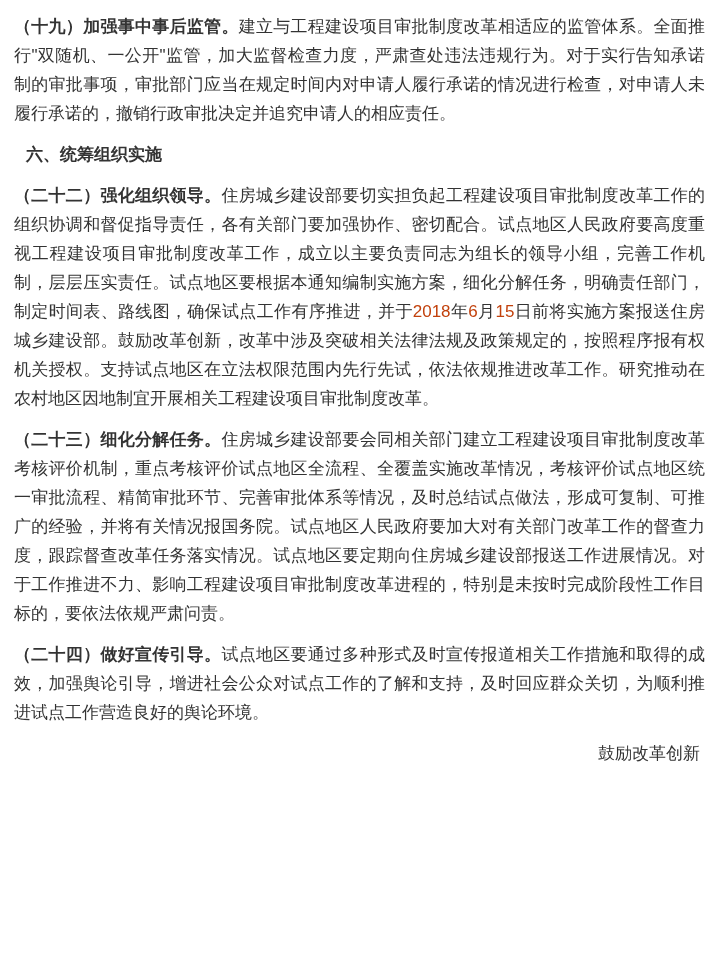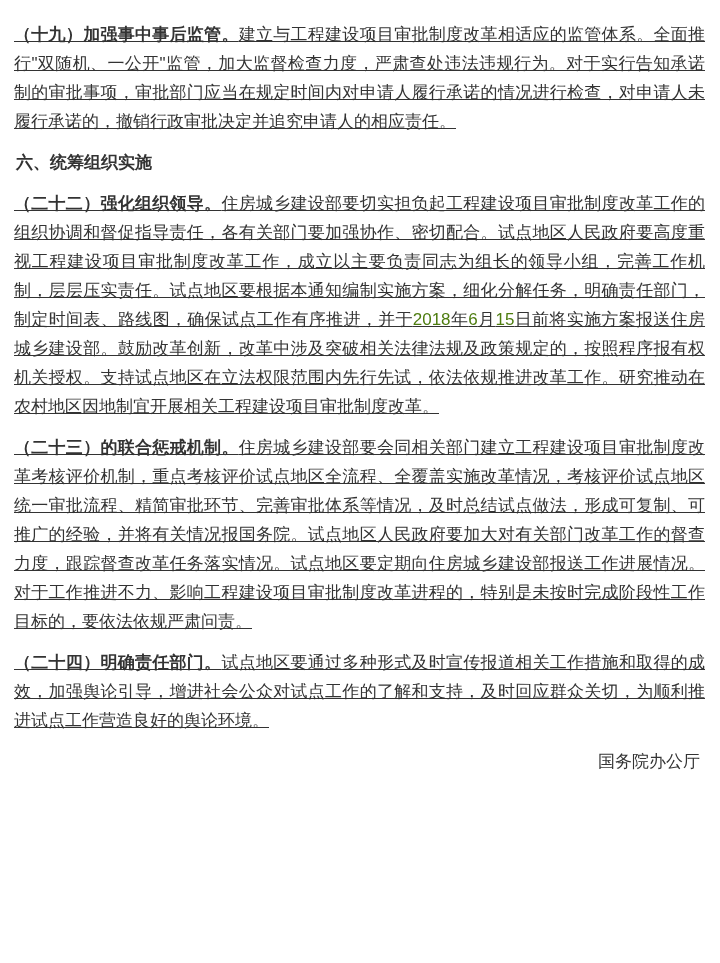--- a/index.html
+++ b/index.html
@@ -13,45 +13,44 @@
     overflow: hidden;
     font-family: "Liberation Sans", sans-serif;
   }
   .doc {
     padding: 12px 15px 0 14px;
     color: #333333;
     font-size: 17px;
     line-height: 29px;
   }
   .paragraph {
-    margin: 8px 0 12px 0;
+    margin: 0 0 12px 0;
     text-align: justify;
     text-justify: inter-ideograph;
-    text-decoration: underline;
   }
   .heading {
-    margin: 0 0 12px 2px;
+    margin: 0 0 12px 12px;
     font-weight: bold;
     text-align: left;
   }
   .signature {
     margin: 8px 0 0 0;
     text-align: right;
     padding-right: 5px;
   }
   .seg-bold {
     font-weight: bold;
   }
   .seg-date {
-    color: #4d7c0f;
+    color: #c2410c;
   }
 </style>
 </head>
 <body>
 
 <div class="doc">
     <p class="paragraph"><span class="seg-bold">（十九）加强事中事后监管。</span><span class="seg-normal">建立与工程建设项目审批制度改革相适应的监管体系。全面推行"双随机、一公开"监管，加大监督检查力度，严肃查处违法违规行为。对于实行告知承诺制的审批事项，审批部门应当在规定时间内对申请人履行承诺的情况进行检查，对申请人未履行承诺的，撤销行政审批决定并追究申请人的相应责任。</span></p>
     <p class="heading"><span class="seg-bold">六、统筹组织实施</span></p>
     <p class="paragraph"><span class="seg-bold">（二十二）强化组织领导。</span><span class="seg-normal">住房城乡建设部要切实担负起工程建设项目审批制度改革工作的组织协调和督促指导责任，各有关部门要加强协作、密切配合。试点地区人民政府要高度重视工程建设项目审批制度改革工作，成立以主要负责同志为组长的领导小组，完善工作机制，层层压实责任。试点地区要根据本通知编制实施方案，细化分解任务，明确责任部门，制定时间表、路线图，确保试点工作有序推进，并于</span><span class="seg-date">2018</span><span class="seg-normal">年</span><span class="seg-date">6</span><span class="seg-normal">月</span><span class="seg-date">15</span><span class="seg-normal">日前将实施方案报送住房城乡建设部。鼓励改革创新，改革中涉及突破相关法律法规及政策规定的，按照程序报有权机关授权。支持试点地区在立法权限范围内先行先试，依法依规推进改革工作。研究推动在农村地区因地制宜开展相关工程建设项目审批制度改革。</span></p>
-    <p class="paragraph"><span class="seg-bold">（二十三）的联合惩戒机制。</span><span class="seg-normal">住房城乡建设部要会同相关部门建立工程建设项目审批制度改革考核评价机制，重点考核评价试点地区全流程、全覆盖实施改革情况，考核评价试点地区统一审批流程、精简审批环节、完善审批体系等情况，及时总结试点做法，形成可复制、可推广的经验，并将有关情况报国务院。试点地区人民政府要加大对有关部门改革工作的督查力度，跟踪督查改革任务落实情况。试点地区要定期向住房城乡建设部报送工作进展情况。对于工作推进不力、影响工程建设项目审批制度改革进程的，特别是未按时完成阶段性工作目标的，要依法依规严肃问责。</span></p>
-    <p class="paragraph"><span class="seg-bold">（二十四）明确责任部门。</span><span class="seg-normal">试点地区要通过多种形式及时宣传报道相关工作措施和取得的成效，加强舆论引导，增进社会公众对试点工作的了解和支持，及时回应群众关切，为顺利推进试点工作营造良好的舆论环境。</span></p>
-    <p class="signature"><span class="seg-normal">国务院办公厅</span></p>
+    <p class="paragraph"><span class="seg-bold">（二十三）细化分解任务。</span><span class="seg-normal">住房城乡建设部要会同相关部门建立工程建设项目审批制度改革考核评价机制，重点考核评价试点地区全流程、全覆盖实施改革情况，考核评价试点地区统一审批流程、精简审批环节、完善审批体系等情况，及时总结试点做法，形成可复制、可推广的经验，并将有关情况报国务院。试点地区人民政府要加大对有关部门改革工作的督查力度，跟踪督查改革任务落实情况。试点地区要定期向住房城乡建设部报送工作进展情况。对于工作推进不力、影响工程建设项目审批制度改革进程的，特别是未按时完成阶段性工作目标的，要依法依规严肃问责。</span></p>
+    <p class="paragraph"><span class="seg-bold">（二十四）做好宣传引导。</span><span class="seg-normal">试点地区要通过多种形式及时宣传报道相关工作措施和取得的成效，加强舆论引导，增进社会公众对试点工作的了解和支持，及时回应群众关切，为顺利推进试点工作营造良好的舆论环境。</span></p>
+    <p class="signature"><span class="seg-normal">鼓励改革创新</span></p>
   </div>
 
 </body></html>

